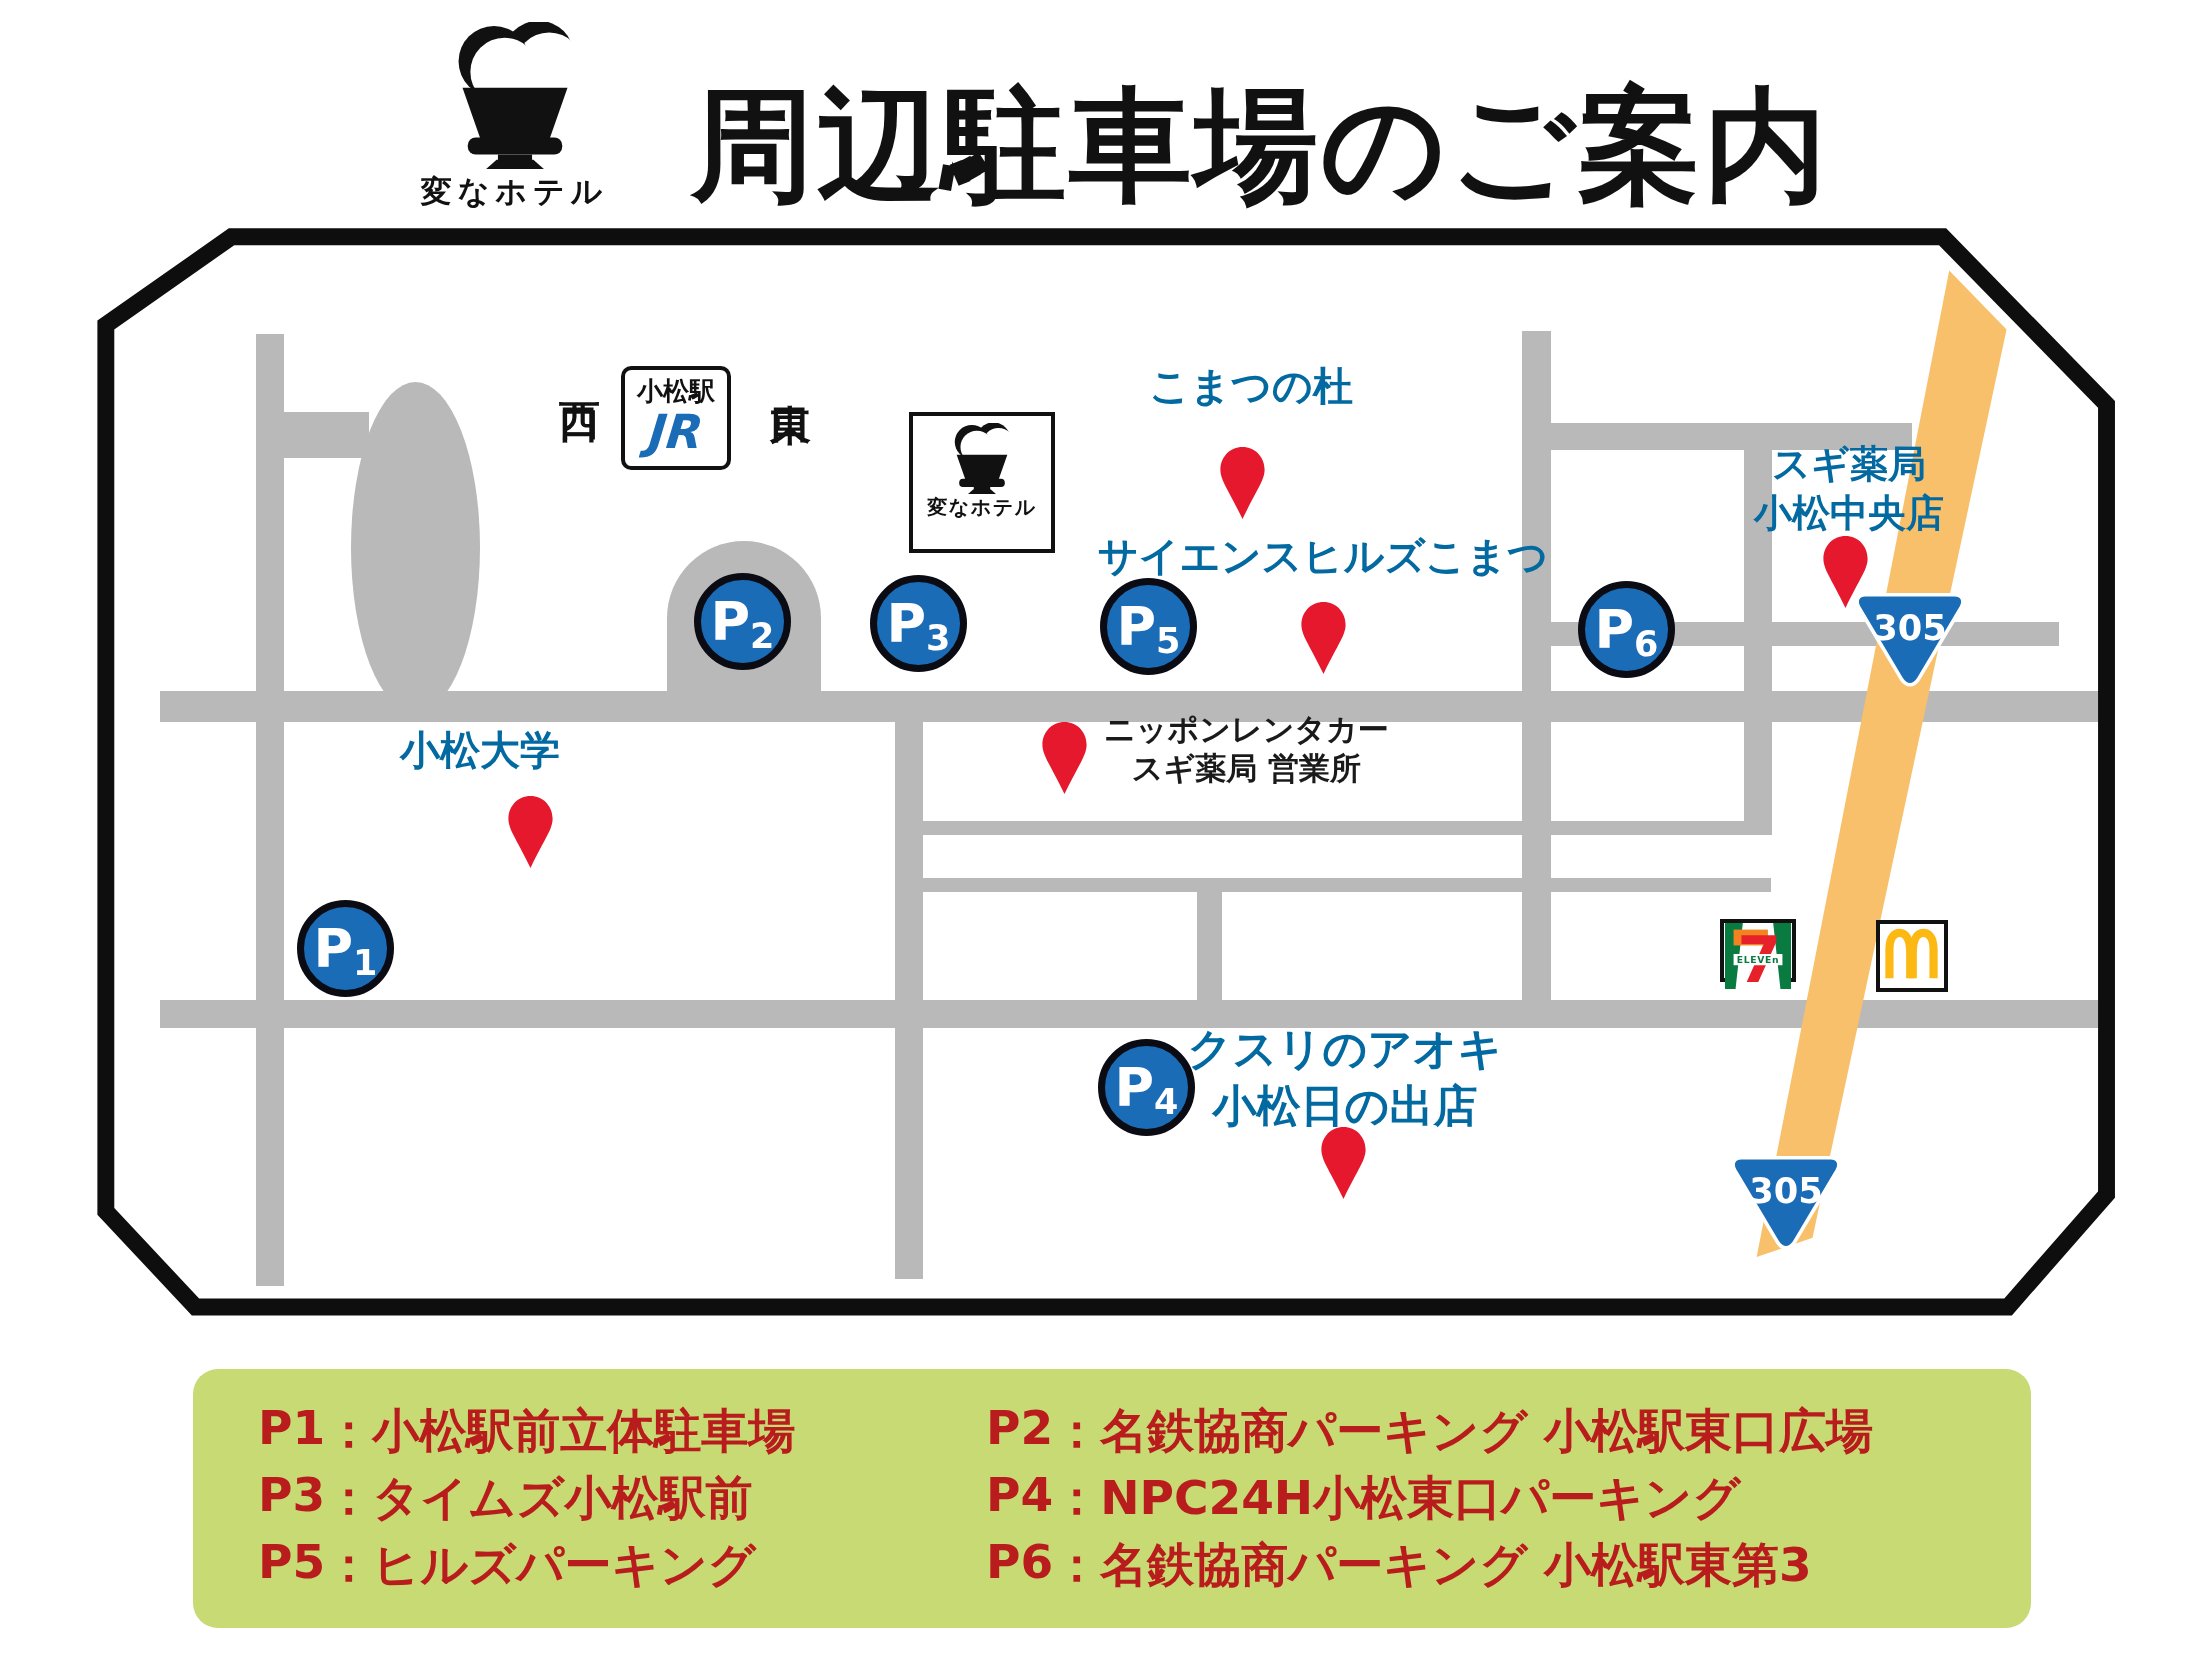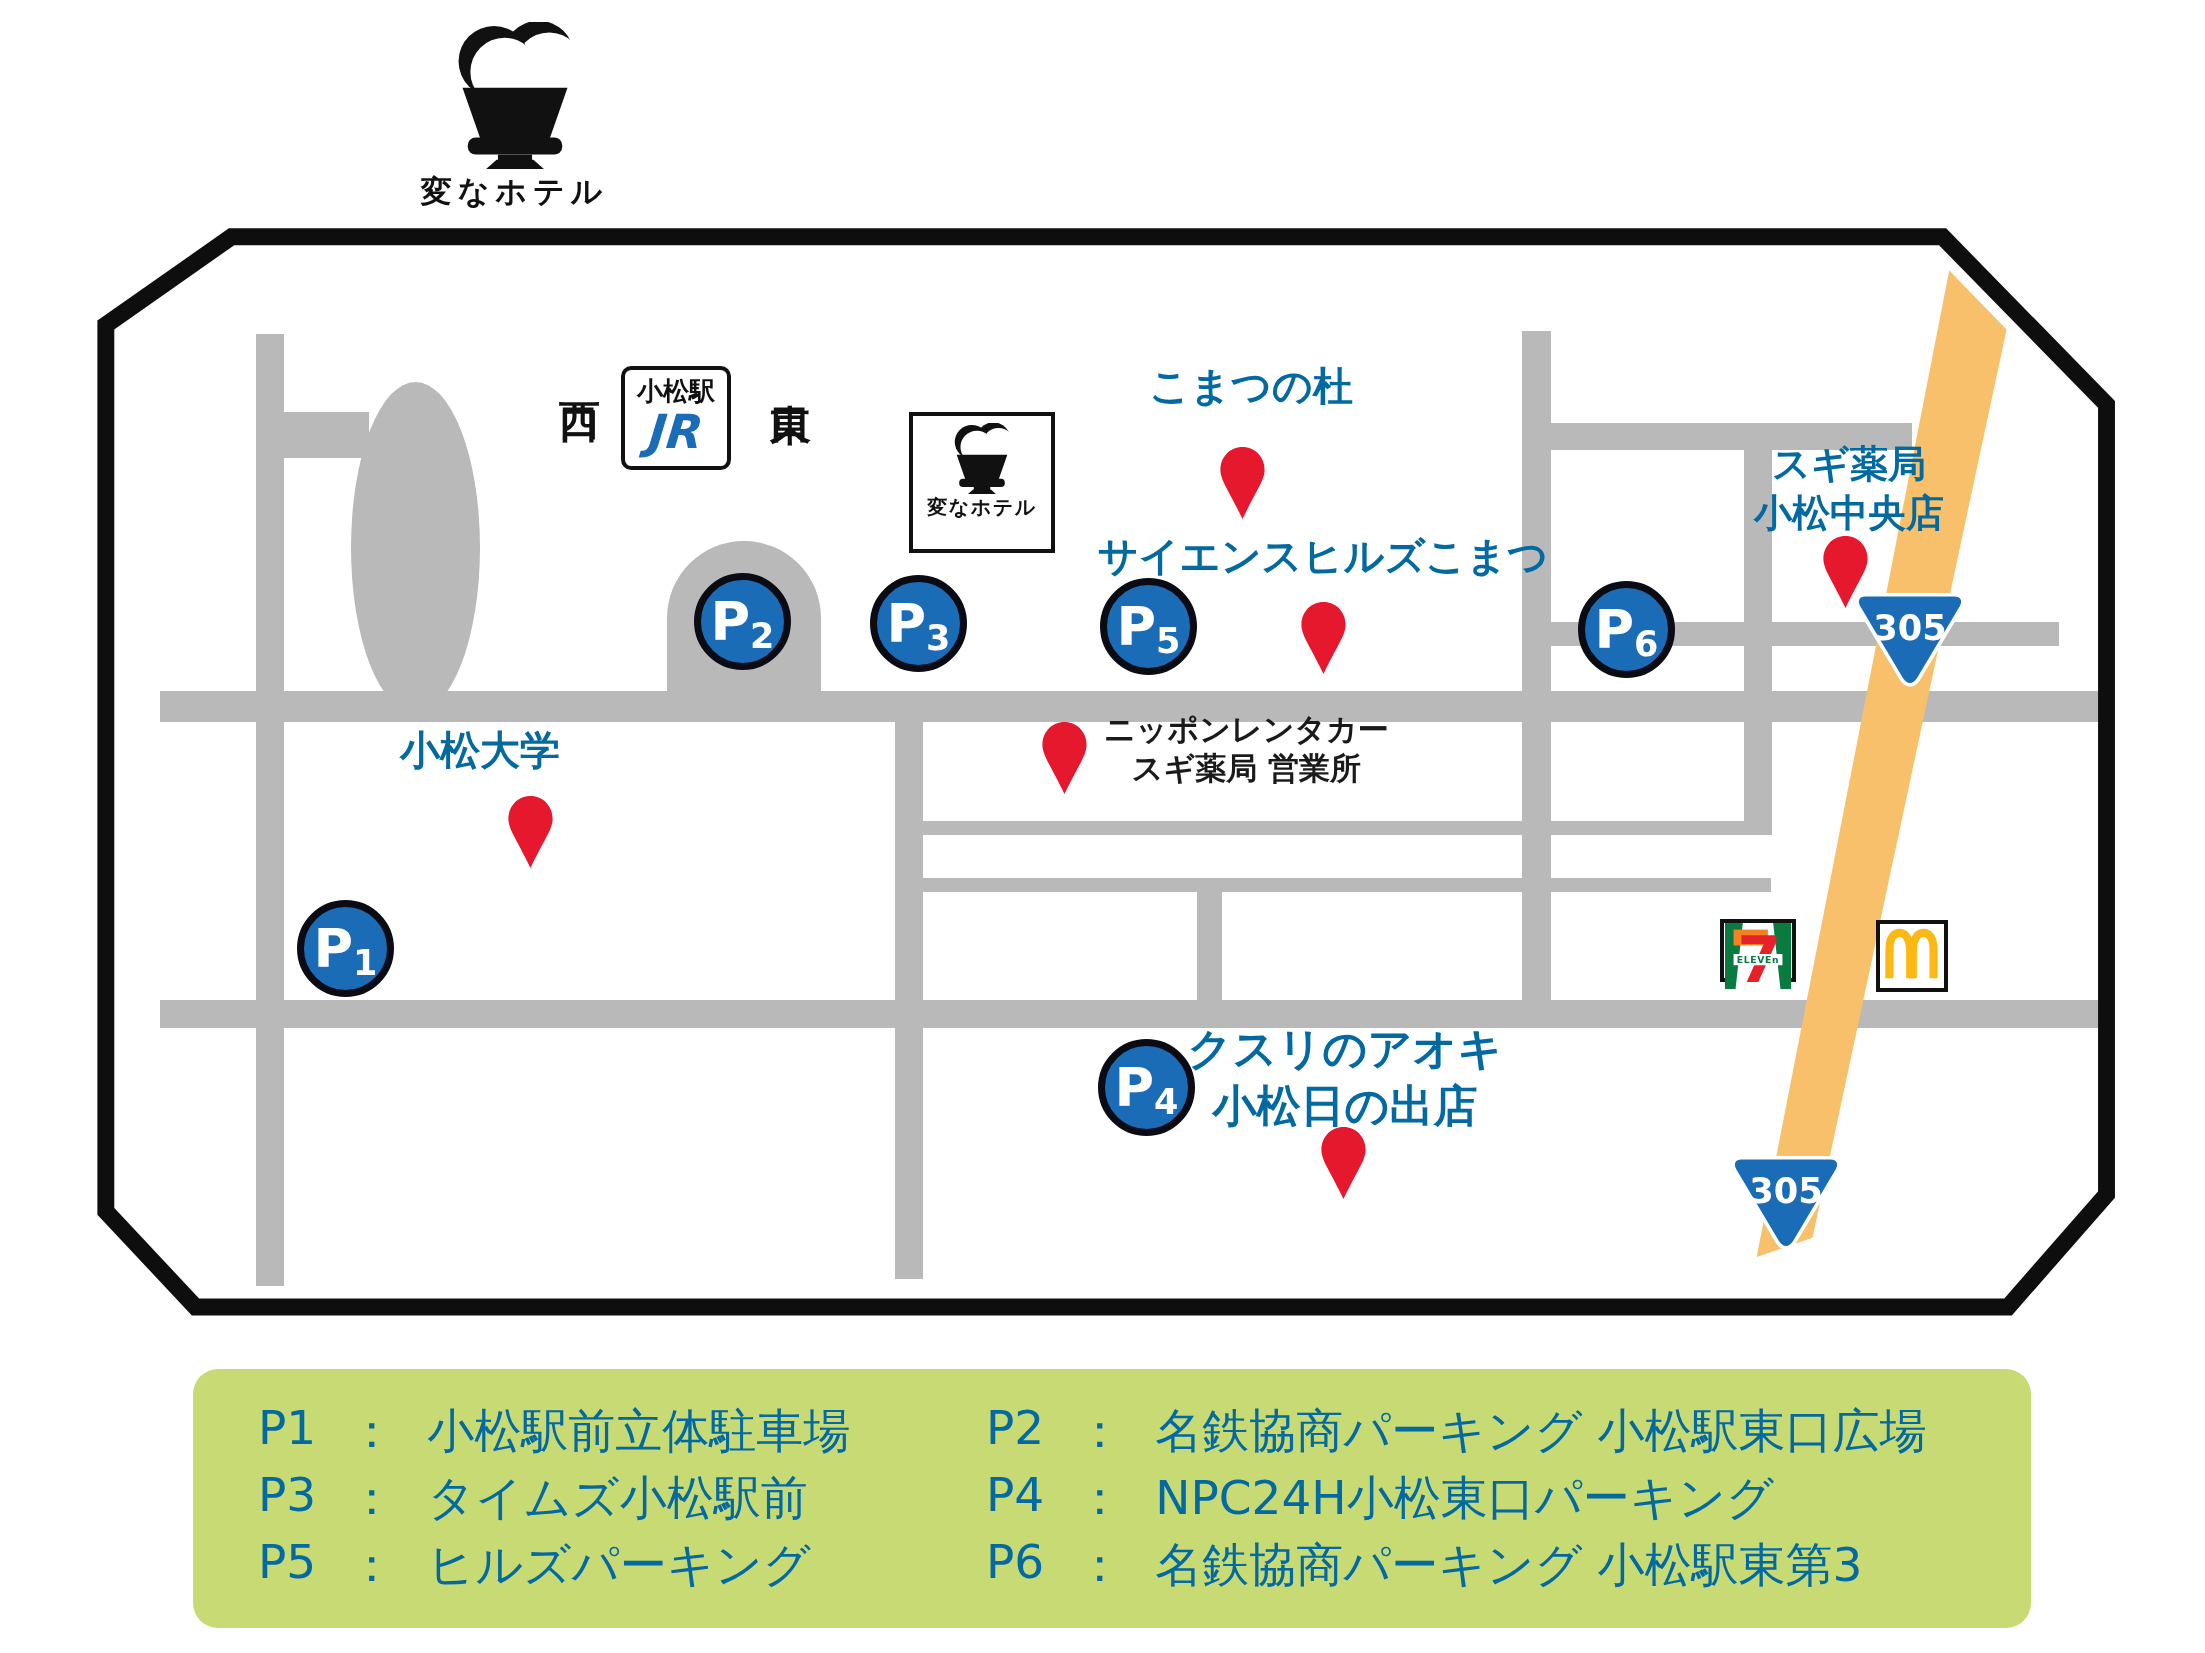--- a/index.html
+++ b/index.html
@@ -52,40 +52,41 @@
   .hotel-box{position:absolute;left:909px;top:412px;width:146px;height:141px;background:#fff;
              border:4.4px solid #111;box-sizing:border-box;text-align:center;z-index:6;}
   .hotel-box svg{display:block;margin:7.4px auto 0;}
   .hotel-box-label{font-size:20px;font-weight:600;letter-spacing:1.5px;white-space:nowrap;}
   .store-box{position:absolute;background:#fff;border:4.4px solid #111;box-sizing:border-box;z-index:8;}
 
   
   .legend{position:absolute;left:193px;top:1369px;width:1838px;height:259px;background:#c7da74;
           border-radius:25px;box-sizing:border-box;display:grid;grid-template-columns:728px 1fr;
           padding:31px 22px 31px 65px;align-content:space-between;}
-  .legend-item{font-size:47px;font-weight:400;color:#0369a1;white-space:nowrap;display:flex;gap:32px;}
+  .legend-item{font-size:47px;font-weight:700;color:#b91c1c;white-space:nowrap;display:flex;}
 </style>
 </head>
 <body>
 
 <div class="page">
 
   <div class="brand">
     <svg width="162" height="147" viewBox="0 0 120 112">
       <circle cx="78" cy="26" r="27" fill="#111"></circle>
         <circle cx="86" cy="34" r="26" fill="#fff"></circle>
       <circle cx="44" cy="30" r="27" fill="#111"></circle>
         <circle cx="52" cy="38" r="26" fill="#fff"></circle>
       <polygon points="20,50 100,50 86,90 34,90" fill="#111"></polygon>
       <rect x="24" y="88" width="72" height="13" rx="6" fill="#111"></rect>
       <rect x="47" y="101" width="26" height="6" fill="#111"></rect>
       <polygon points="46,105 74,105 82,112 38,112" fill="#111"></polygon>
     </svg>
     <div class="brand-label">変なホテル</div>
   </div>
+  <div class="page-title">周辺駐車場のご案内</div>
 
   <div class="road" style="left:256px;top:334px;width:28px;height:952px;"></div>
   <div class="road" style="left:279px;top:412px;width:90px;height:46px;"></div>
   <div class="station-oval"></div>
   <div class="rotary"></div>
   <div class="road" style="left:160px;top:691px;width:1939px;height:31px;"></div>
   <div class="road" style="left:160px;top:1000px;width:1939px;height:28px;"></div>
   <div class="road" style="left:895px;top:720px;width:28px;height:559px;"></div>
   <div class="road" style="left:921px;top:821px;width:850px;height:14px;"></div>
   <div class="road" style="left:921px;top:878px;width:850px;height:14px;"></div>

